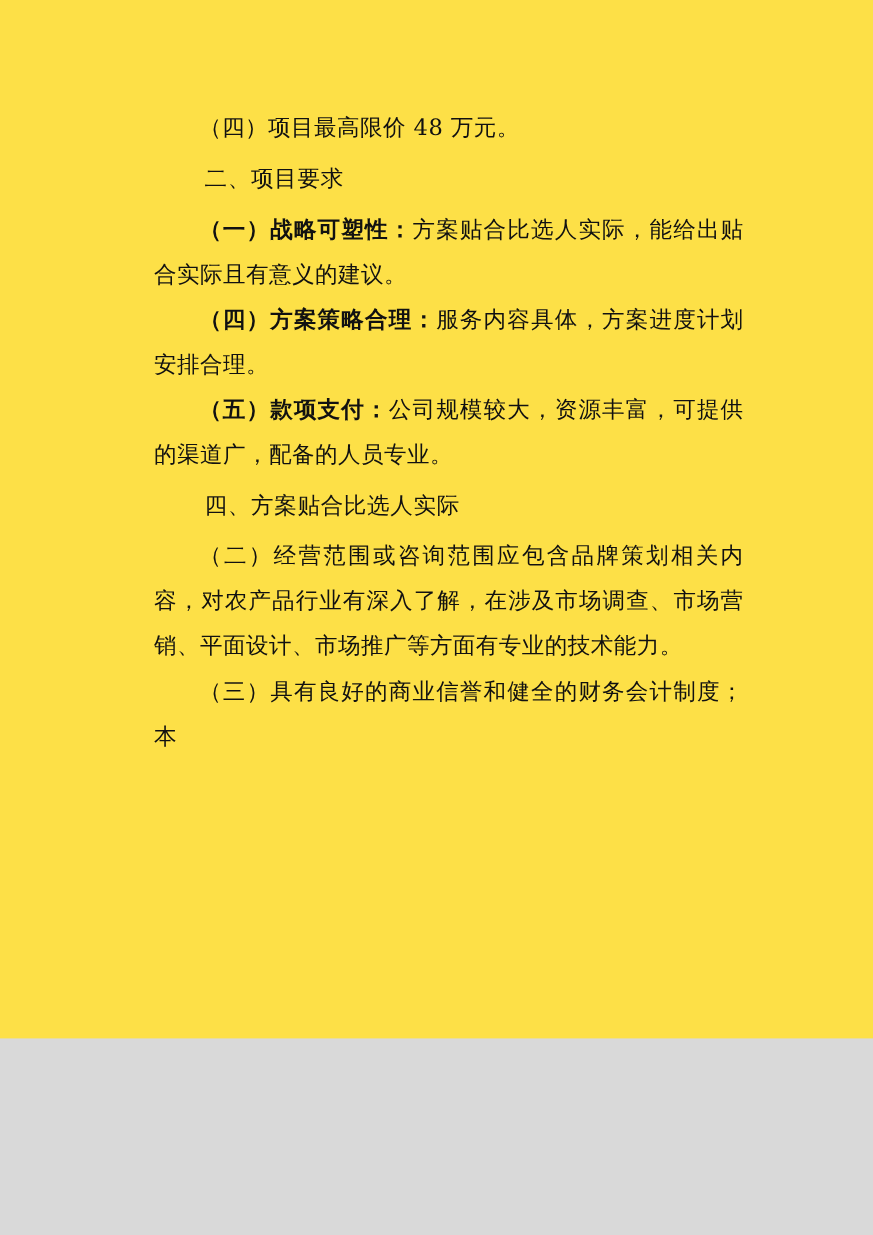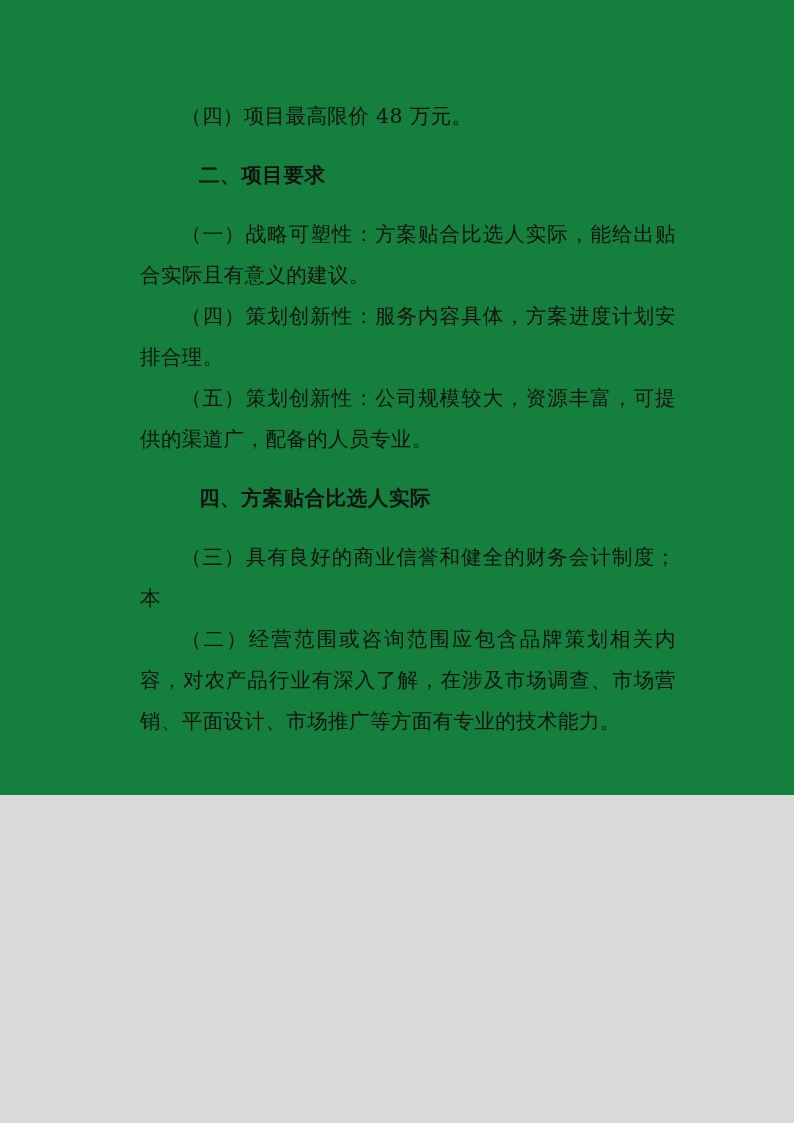--- a/index.html
+++ b/index.html
@@ -10,44 +10,44 @@
   body {
     width: 794px;
     height: 1123px;
     overflow: hidden;
     font-family: "DejaVu Serif", "Liberation Serif", serif;
   }
   .page {
     position: relative;
     box-sizing: border-box;
     width: 794px;
-    height: 795px;
-    background: #15803d;
+    height: 944px;
+    background: #fde047;
     padding: 96px 118px 102px 140px;
   }
   .doc-body {
     font-size: 20.5px;
     line-height: 41px;
     color: #111111;
     text-align: justify;
     text-justify: inter-ideograph;
   }
   .para {
     margin: 0;
     text-indent: 2em;
     letter-spacing: 0.4px;
   }
   .heading {
-    margin: 18px;
+    margin: 5px;
     text-indent: 2em;
-    font-weight: bold;
+    font-weight: normal;
     letter-spacing: 0.6px;
   }
   .lead {
-    font-weight: normal;
+    font-weight: bold;
   }
   
   .page::after {
     content: "";
     position: absolute;
     left: 0; right: 0; top: 0; bottom: 0;
     pointer-events: none;
     box-shadow: inset 0 0 0 0 rgba(0,0,0,0);
   }
 </style>
@@ -65,36 +65,36 @@
       <span>二、项目要求</span>
     </p>
 
     <p class="para">
       <span class="lead">（一）战略可塑性：</span><span>方案贴合比选人实际，能给出贴合实际且有意义的建议。</span>
     </p>
 
 
 
     <p class="para">
-      <span class="lead">（四）策划创新性：</span><span>服务内容具体，方案进度计划安排合理。</span>
+      <span class="lead">（四）方案策略合理：</span><span>服务内容具体，方案进度计划安排合理。</span>
     </p>
 
     <p class="para">
-      <span class="lead">（五）策划创新性：</span><span>公司规模较大，资源丰富，可提供的渠道广，配备的人员专业。</span>
+      <span class="lead">（五）款项支付：</span><span>公司规模较大，资源丰富，可提供的渠道广，配备的人员专业。</span>
     </p>
 
 
 
     <p class="heading">
       <span>四、方案贴合比选人实际</span>
     </p>
 
 
     <p class="para">
-      <span>（三）具有良好的商业信誉和健全的财务会计制度；本</span>
+      <span>（二）经营范围或咨询范围应包含品牌策划相关内容，对农产品行业有深入了解，在涉及市场调查、市场营销、平面设计、市场推广等方面有专业的技术能力。</span>
     </p>
 
     <p class="para">
-      <span>（二）经营范围或咨询范围应包含品牌策划相关内容，对农产品行业有深入了解，在涉及市场调查、市场营销、平面设计、市场推广等方面有专业的技术能力。</span>
+      <span>（三）具有良好的商业信誉和健全的财务会计制度；本</span>
     </p>
 
   </div>
 </div>
 
 </body></html>

